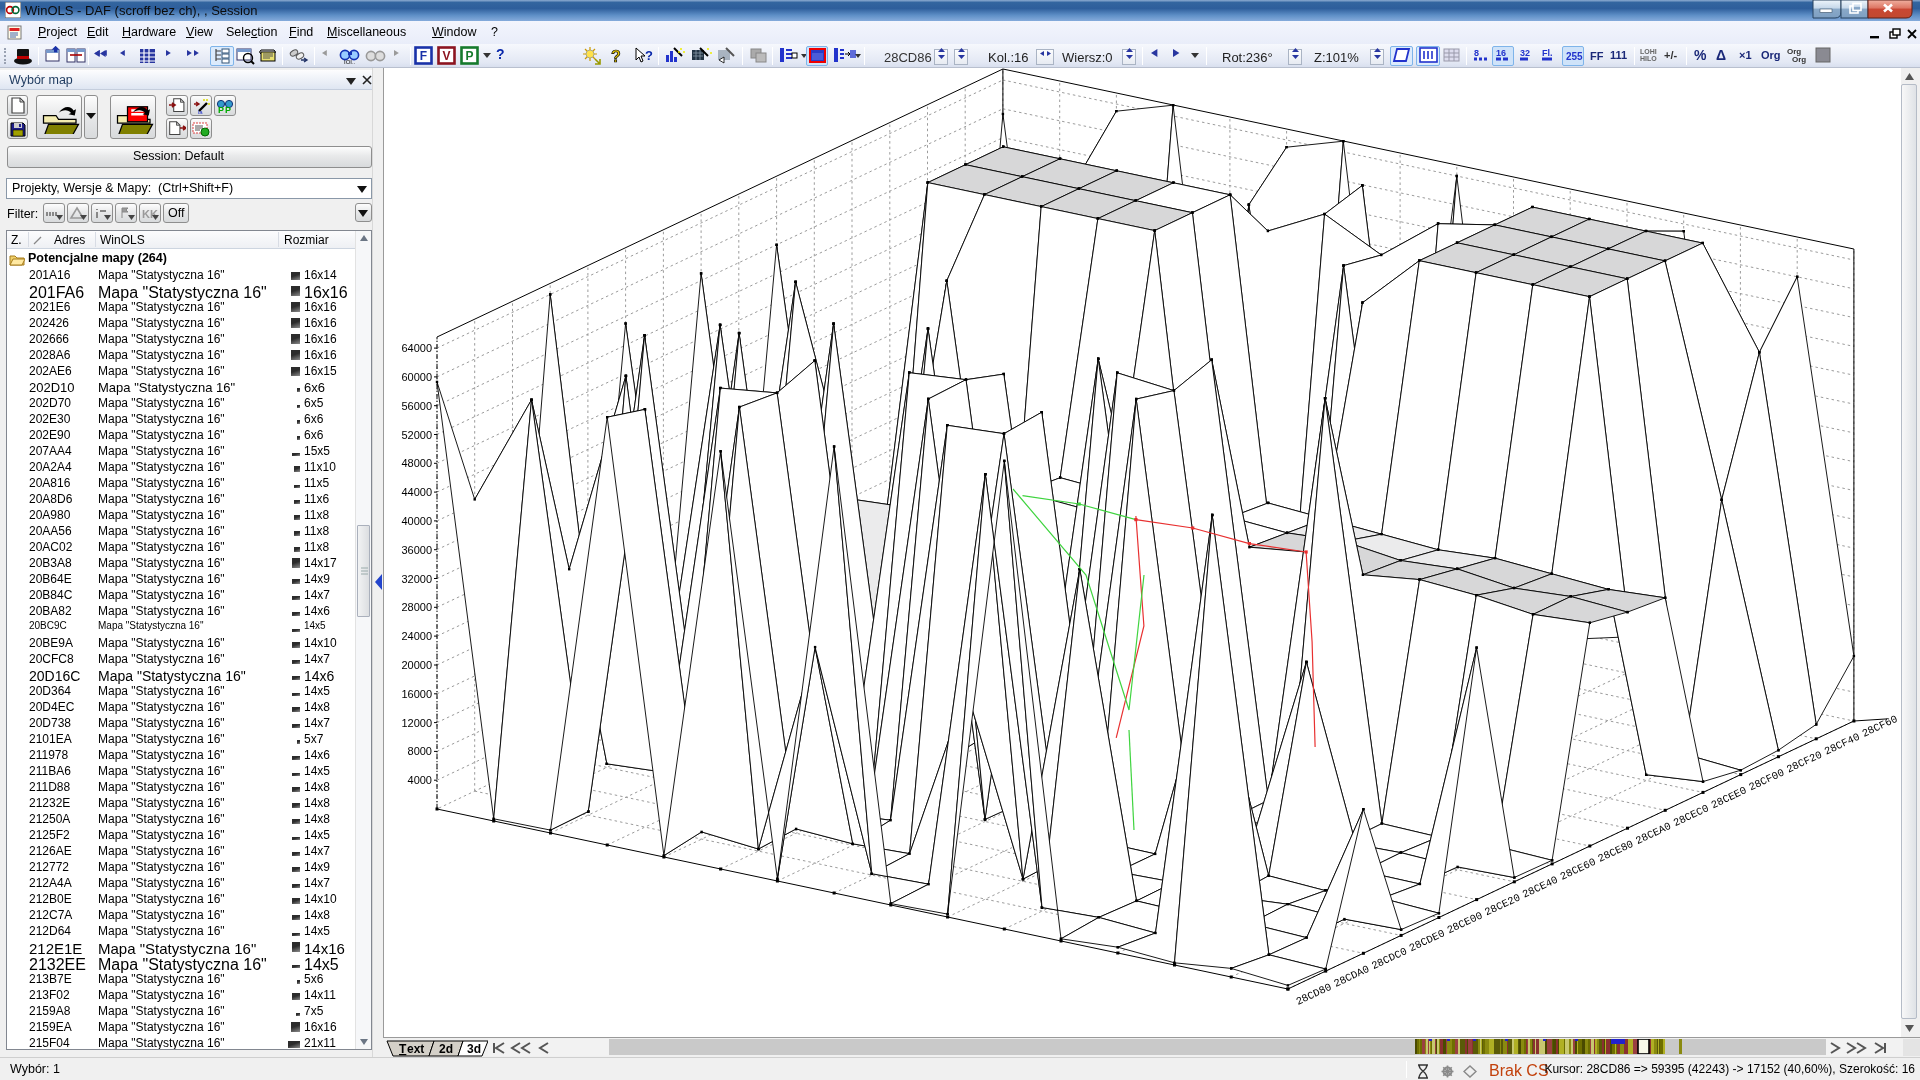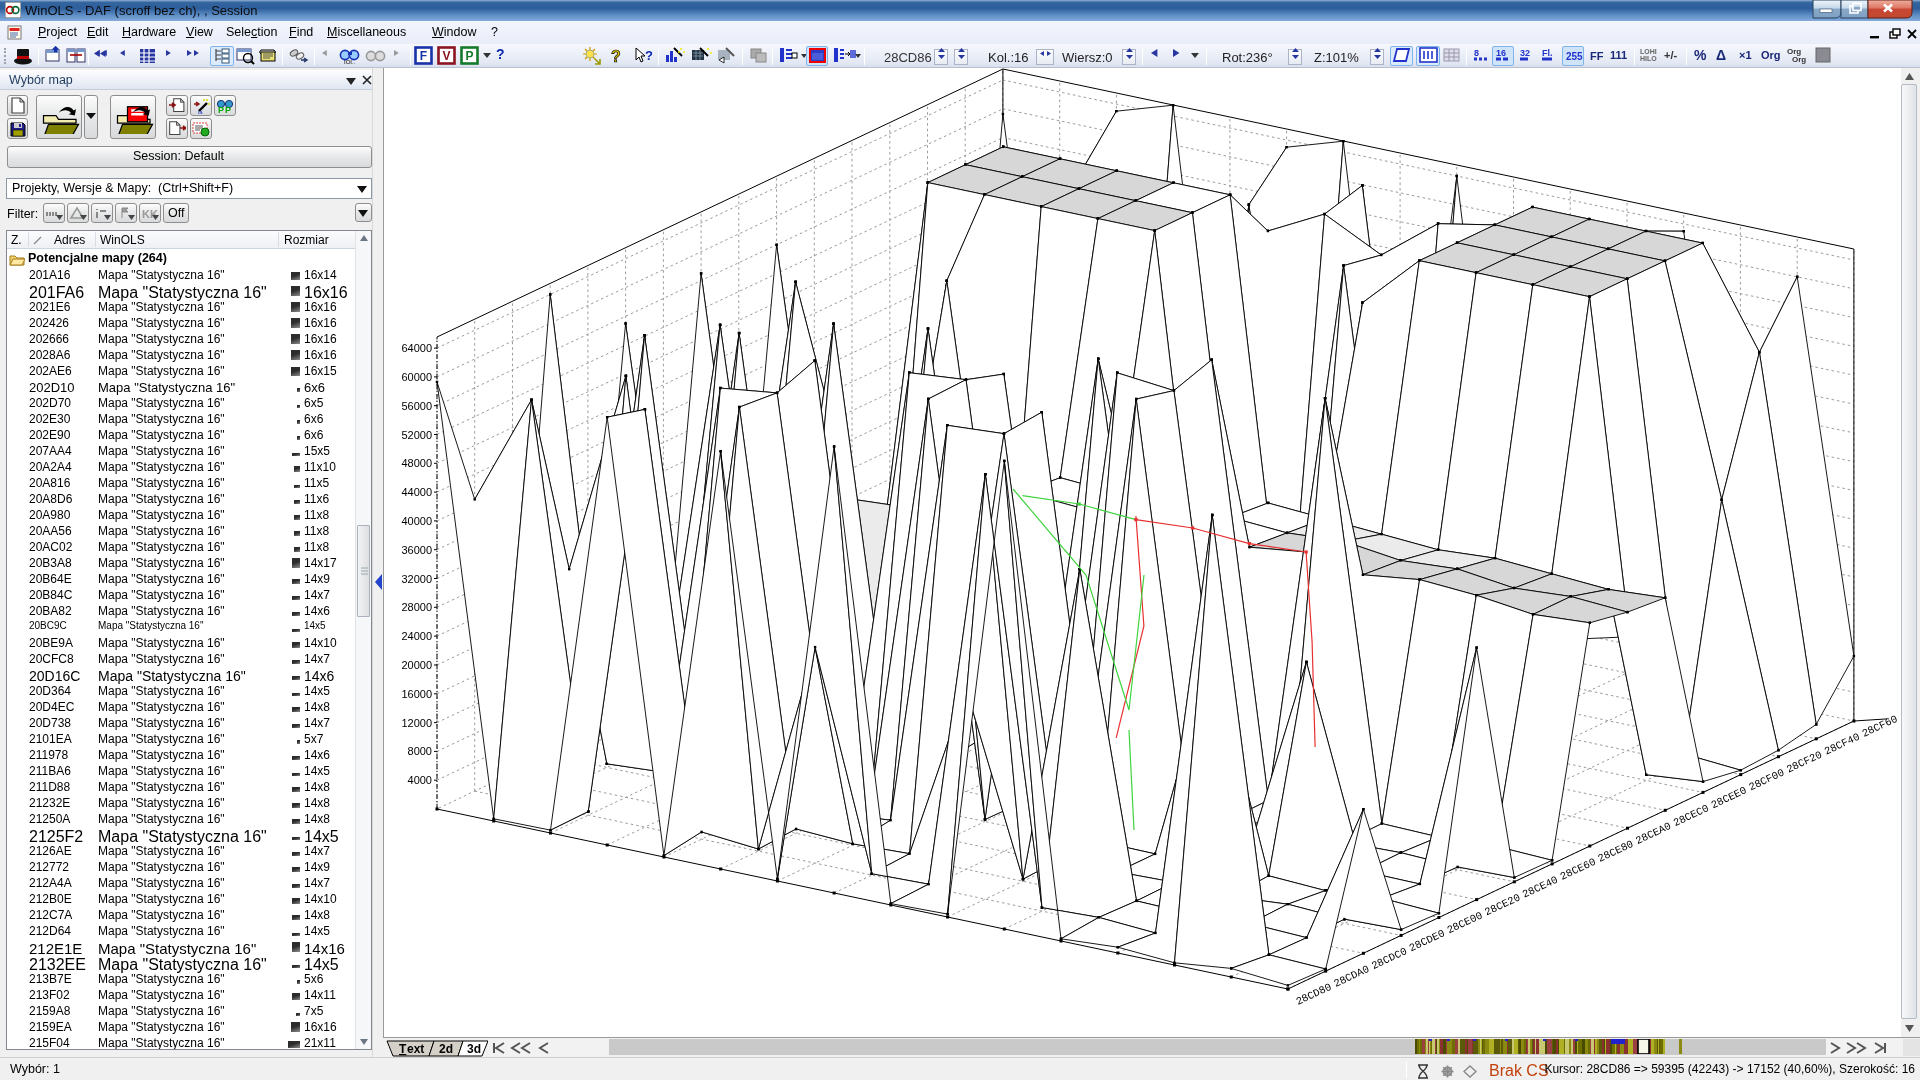--- a/index.html
+++ b/index.html
@@ -704,21 +704,21 @@
         <span class="abs" style="left:90px;top:1px">Mapa "Statystyczna 16"</span>
         <span class="abs" style="left:284px;top:8px;width:8px;height:5px;background:linear-gradient(160deg,#2c2c2c 45%,#8d8d8d)"></span>
         <span class="abs" style="left:296px;top:1px">14x8</span>
       </div>
 <div class="abs" style="left:1px;top:562px;width:340px;height:16px;font-size:12px;color:#000">
         <span class="abs" style="left:21px;top:1px">21250A</span>
         <span class="abs" style="left:90px;top:1px">Mapa "Statystyczna 16"</span>
         <span class="abs" style="left:284px;top:8px;width:8px;height:5px;background:linear-gradient(160deg,#2c2c2c 45%,#8d8d8d)"></span>
         <span class="abs" style="left:296px;top:1px">14x8</span>
       </div>
-<div class="abs" style="left:1px;top:578px;width:340px;height:16px;font-size:16px;color:#000">
+<div class="abs" style="left:1px;top:578px;width:340px;height:16px;font-size:12px;color:#000">
         <span class="abs" style="left:21px;top:1px">2125F2</span>
         <span class="abs" style="left:90px;top:1px">Mapa "Statystyczna 16"</span>
         <span class="abs" style="left:284px;top:10px;width:8px;height:3px;background:linear-gradient(160deg,#2c2c2c 45%,#8d8d8d)"></span>
         <span class="abs" style="left:296px;top:1px">14x5</span>
       </div>
 <div class="abs" style="left:1px;top:594px;width:340px;height:16px;font-size:12px;color:#000">
         <span class="abs" style="left:21px;top:1px">2126AE</span>
         <span class="abs" style="left:90px;top:1px">Mapa "Statystyczna 16"</span>
         <span class="abs" style="left:284px;top:9px;width:8px;height:4px;background:linear-gradient(160deg,#2c2c2c 45%,#8d8d8d)"></span>
         <span class="abs" style="left:296px;top:1px">14x7</span>

